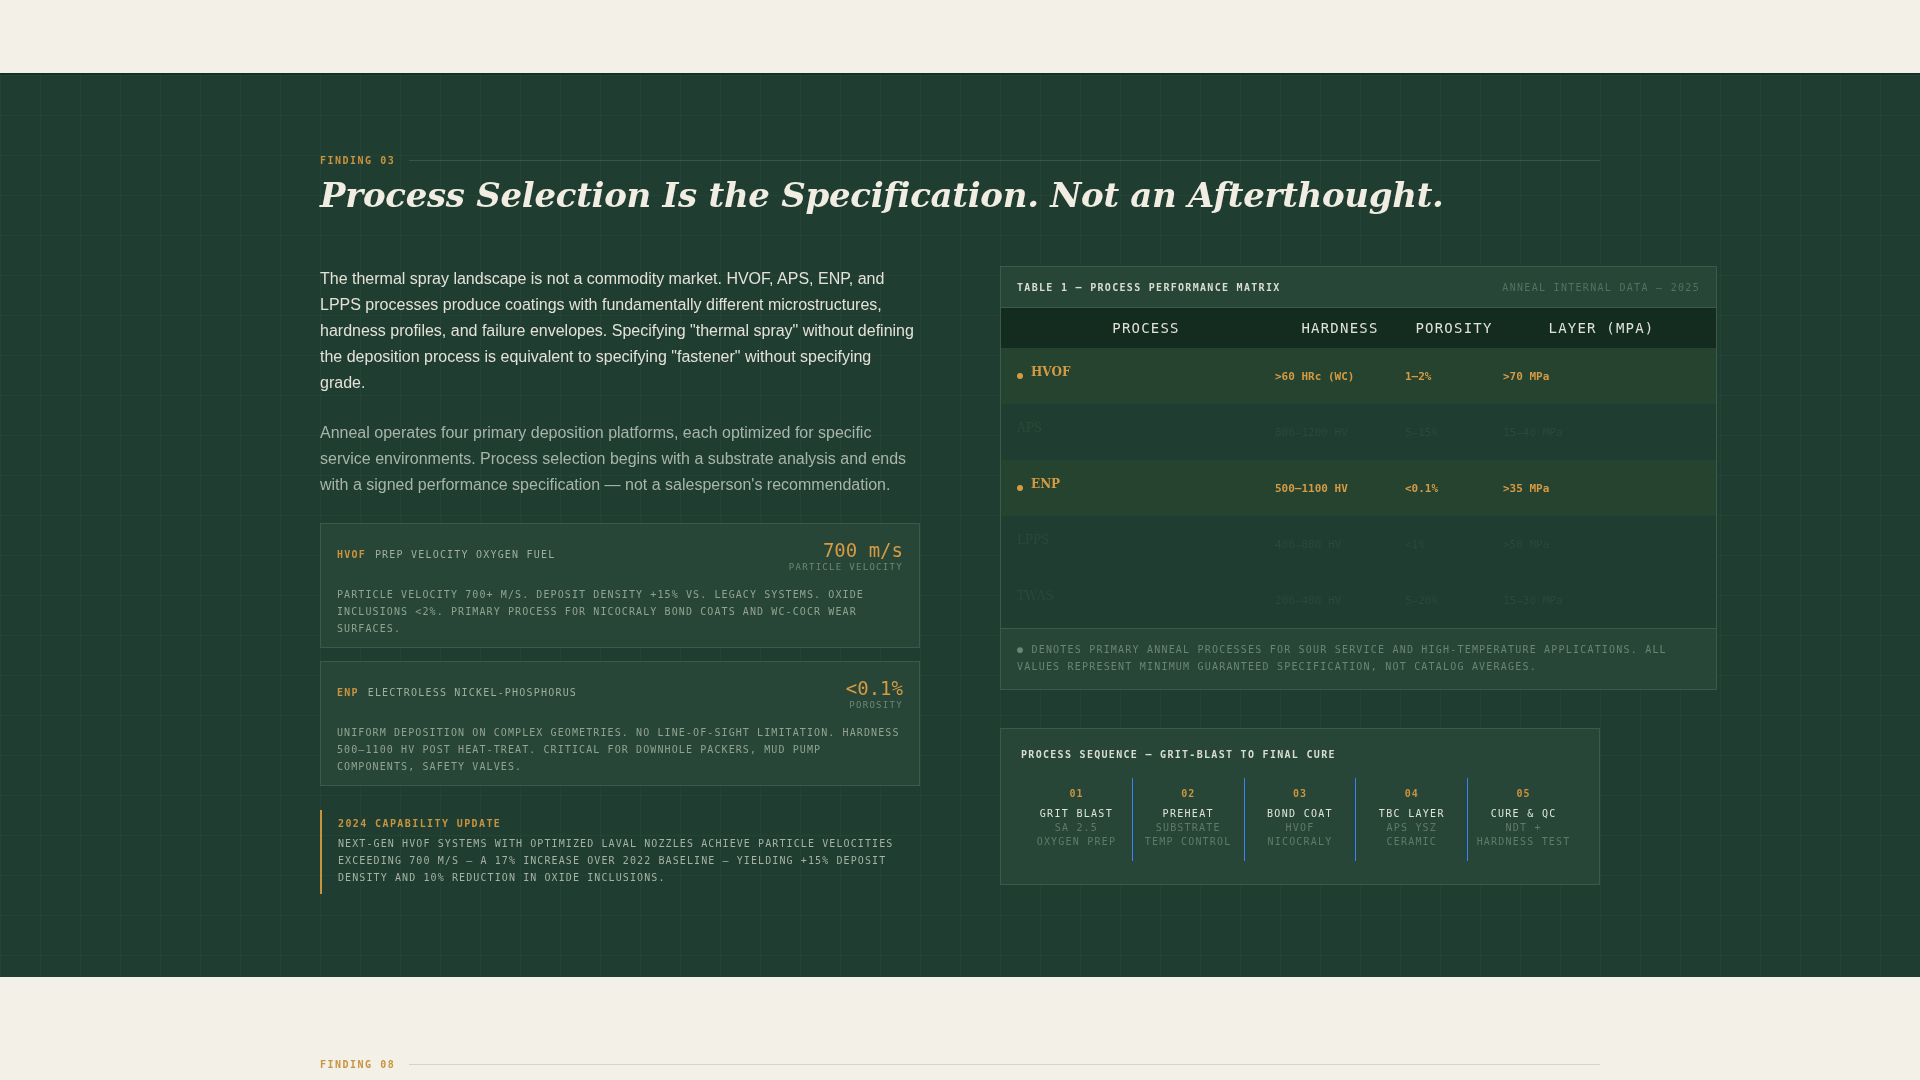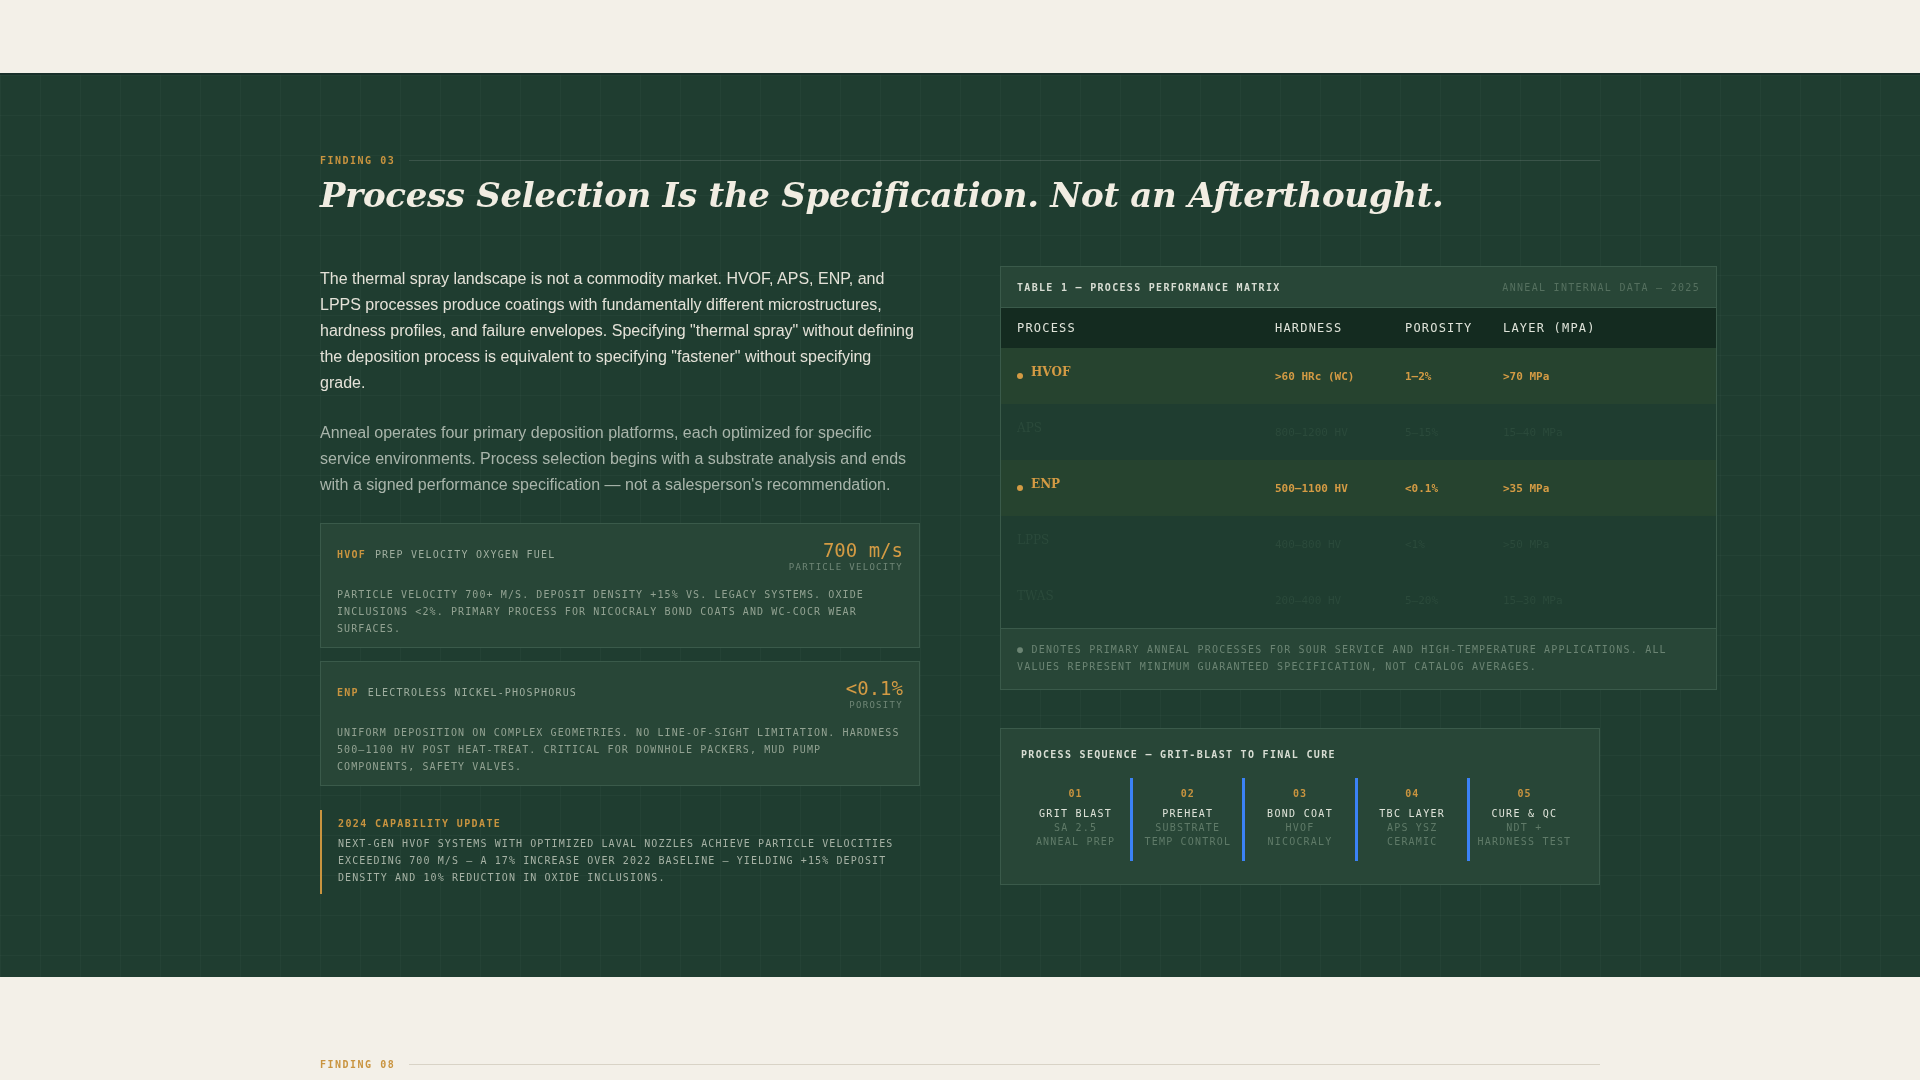--- a/index.html
+++ b/index.html
@@ -43,37 +43,37 @@
 
   .update { position: absolute; left: 320px; top: 810px; width: 600px; border-left: 2px solid #c9943f; padding: 8px 0 8px 16px; }
   .update-title { font-size: 10px; font-weight: bold; color: #c9943f; letter-spacing: 1.4px; }
   .update-body { margin-top: 6px; font-size: 10px; line-height: 17px; color: #a6b2a5; letter-spacing: 1.1px; }
 
   .table-card { position: absolute; left: 1000px; top: 266px; width: 717px; background: #284637; border: 1px solid #3a5a4a; }
   .tc-header { height: 41px; display: flex; justify-content: space-between; align-items: center; padding: 0 16px; border-bottom: 1px solid #3a5a4a; }
   .tc-title { font-size: 10px; font-weight: bold; color: #d8ddd3; letter-spacing: 1.3px; }
   .tc-source { font-size: 10px; color: #55705f; letter-spacing: 1.3px; }
   .tc-colhead { height: 40px; background: #142b20; display: flex; align-items: center; padding: 0 16px; }
-  .tc-colhead span { font-size: 12px; color: #dfe3d9; letter-spacing: 1.2px; }
+  .tc-colhead span { font-size: 14px; color: #dfe3d9; letter-spacing: 1.2px; text-align: center; }
   .c1 { width: 258px; } .c2 { width: 130px; } .c3 { width: 98px; } .c4 { flex: 1; }
   .tc-row { height: 56px; display: flex; align-items: center; padding: 0 16px; position: relative; }
   .tc-row.primary { background: #26432f; }
   .tc-row.faded { background: #1f3d30; }
   .proc { display: flex; align-items: flex-start; position: relative; top: -4px; }
   .dot { width: 6px; height: 6px; border-radius: 50%; background: #d49b44; margin-right: 8px; margin-top: 8px; }
   .proc-name { font-size: 12px; font-weight: bold; color: #d49b44; }
   .faded .proc-name { color: #2b4a3b; font-weight: normal; }
   .val { font-size: 11px; font-weight: bold; color: #d49b44; }
   .faded .val { color: #2b4a3b; font-weight: normal; }
   .tc-footer { border-top: 1px solid #3a5a4a; padding: 12px 16px 14px 16px; font-size: 10px; line-height: 17px; color: #6b8473; letter-spacing: 1.2px; }
 
   .seq-card { position: absolute; left: 1000px; top: 728px; width: 600px; height: 157px; background: #284637; border: 1px solid #3a5a4a; padding: 20px 20px 0 20px; }
   .seq-title { font-size: 10px; font-weight: bold; color: #d8ddd3; letter-spacing: 1.3px; }
   .seq-steps { display: flex; margin-top: 18px; }
-  .seq-step { flex: 1; text-align: center; padding: 10px 0 12px 0; border-right: 3px solid #3b82f6; }
+  .seq-step { flex: 1; text-align: center; padding: 10px 0 12px 0; border-right: 1px solid #3b82f6; }
   .seq-step:last-child { border-right: none; }
   .seq-num { font-size: 10px; font-weight: bold; color: #c9943f; letter-spacing: 1px; }
   .seq-name { font-size: 10px; color: #dfe3d9; letter-spacing: 1.3px; margin-top: 9px; }
   .seq-desc { font-size: 10px; color: #5f7a68; letter-spacing: 1.2px; line-height: 14px; margin-top: 2px; }
 </style>
 </head>
 <body>
 
 <div class="top-band"></div>
 
@@ -181,21 +181,21 @@
   <div class="tc-footer">● DENOTES PRIMARY ANNEAL PROCESSES FOR SOUR SERVICE AND HIGH-TEMPERATURE APPLICATIONS. ALL VALUES REPRESENT MINIMUM GUARANTEED SPECIFICATION, NOT CATALOG AVERAGES.</div>
 </div>
 
 <div class="seq-card mono">
   <div class="seq-title">PROCESS SEQUENCE — GRIT-BLAST TO FINAL CURE</div>
   <div class="seq-steps">
     <div class="seq-step">
       <div class="seq-num">01</div>
       <div class="seq-name">GRIT BLAST</div>
       <div class="seq-desc">SA 2.5</div>
-      <div class="seq-desc" style="margin-top:0">ANNEAL PREP</div>
+      <div class="seq-desc" style="margin-top:0">OXYGEN PREP</div>
     </div>
     <div class="seq-step">
       <div class="seq-num">02</div>
       <div class="seq-name">PREHEAT</div>
       <div class="seq-desc">SUBSTRATE</div>
       <div class="seq-desc" style="margin-top:0">TEMP CONTROL</div>
     </div>
     <div class="seq-step">
       <div class="seq-num">03</div>
       <div class="seq-name">BOND COAT</div>

